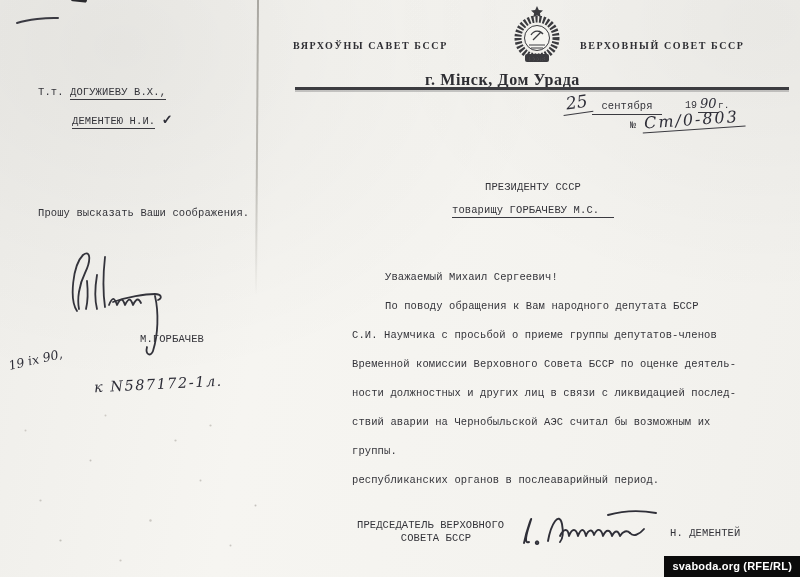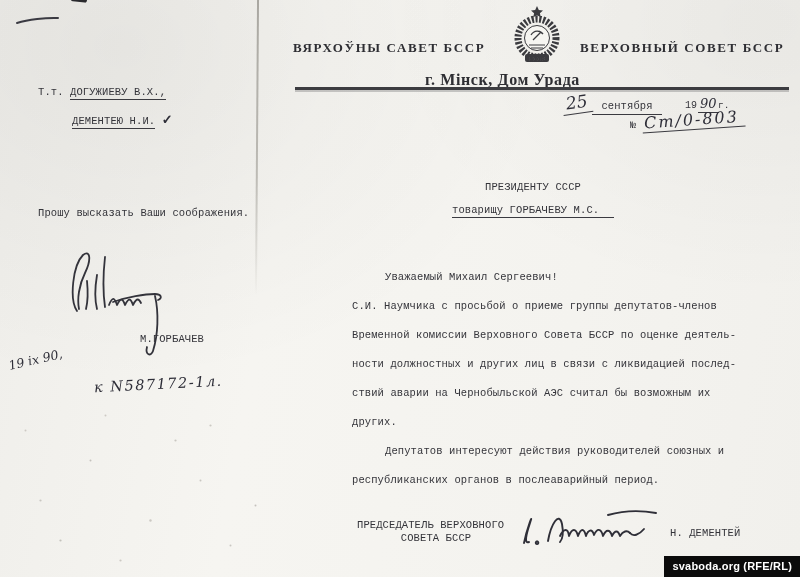--- a/index.html
+++ b/index.html
@@ -12,21 +12,21 @@
     font-family:"Liberation Mono",monospace;color:#34343a;
   }
   .abs{position:absolute;}
   .layer{position:absolute;inset:0;}
   
   .typed{font-family:"Liberation Mono",monospace;font-size:10.5px;letter-spacing:0.1px;color:#34343a;white-space:nowrap;}
   .uline{border-bottom:1.2px solid #3a3a40;padding-bottom:1px;}
   
   .hand{font-family:"DejaVu Serif",serif;font-style:italic;color:#2e2e38;white-space:nowrap;}
   
-  .lh-title{font-family:"Liberation Serif",serif;font-weight:bold;font-size:13px;letter-spacing:1.6px;color:#2e2e33;white-space:nowrap;}
+  .lh-title{font-family:"Liberation Serif",serif;font-weight:bold;font-size:10px;letter-spacing:1.6px;color:#2e2e33;white-space:nowrap;}
   .lh-sub{font-family:"Liberation Serif",serif;font-weight:bold;font-size:16px;letter-spacing:0.6px;color:#2e2e33;white-space:nowrap;}
   .rule{height:2.5px;background:#3c3c40;box-shadow:0 2px 0 rgba(60,60,64,0.25);}
   .page-edge{width:1.5px;background:linear-gradient(#a9a7a1 0%,#bdbbb5 60%,rgba(189,187,181,0) 100%);transform:rotate(0.4deg);}
   .body-line{height:29px;line-height:29px;}
   .indent{padding-left:33px;}
   .center{text-align:center;}
   .noise{width:1px;height:1px;background:transparent;border-radius:50%;
     box-shadow:40px 500px 0 0.6px #c9c7c1, 90px 460px 0 0.5px #c4c2bc, 150px 520px 0 0.7px #ccc9c3,
                200px 480px 0 0.5px #c9c7c1, 60px 540px 0 0.6px #c4c2bc, 120px 560px 0 0.6px #ccc9c3,
                230px 545px 0 0.5px #c9c7c1, 25px 430px 0 0.5px #cdcac4, 175px 440px 0 0.6px #c9c7c1,
@@ -117,26 +117,26 @@
       <span class="abs hand" style="left:90px;top:18px;font-size:16px;letter-spacing:2px;transform:rotate(-4deg);border-bottom:1.2px solid #3a3a40;padding:0 6px 0 2px;">Ст/0-803</span>
     </div>
 
     <div class="abs" style="left:452px;top:181px;width:162px;">
       <div class="typed center">ПРЕЗИДЕНТУ СССР</div>
       <div class="typed uline" style="margin-top:11px;">товарищу ГОРБАЧЕВУ М.С.</div>
     </div>
 
     <div class="abs" style="left:352px;top:263px;width:400px;">
       <div class="typed body-line indent">Уважаемый Михаил Сергеевич!</div>
+      <div class="typed body-line indent">По поводу обращения к Вам народного депутата БССР</div>
       <div class="typed body-line">С.И. Наумчика с просьбой о приеме группы депутатов-членов</div>
       <div class="typed body-line">Временной комиссии Верховного Совета БССР по оценке деятель-</div>
       <div class="typed body-line">ности должностных и других лиц в связи с ликвидацией послед-</div>
       <div class="typed body-line">ствий аварии на Чернобыльской АЭС считал бы возможным их</div>
-      <div class="typed body-line">других.</div>
-      <div class="typed body-line indent">Депутатов интересуют действия руководителей союзных и</div>
+      <div class="typed body-line">группы.</div>
       <div class="typed body-line">республиканских органов в послеаварийный период.</div>
     </div>
 
     <div class="abs" style="left:357px;top:519px;width:158px;">
       <div class="typed">ПРЕДСЕДАТЕЛЬ ВЕРХОВНОГО</div>
       <div class="typed center" style="margin-top:1px;">СОВЕТА БССР</div>
     </div>
 
     <svg class="abs" style="left:514px;top:502px;" width="152" height="48" viewBox="0 0 152 48">
       <g stroke="#2f2f38" stroke-width="1.9" fill="none" stroke-linecap="round" stroke-linejoin="round">

